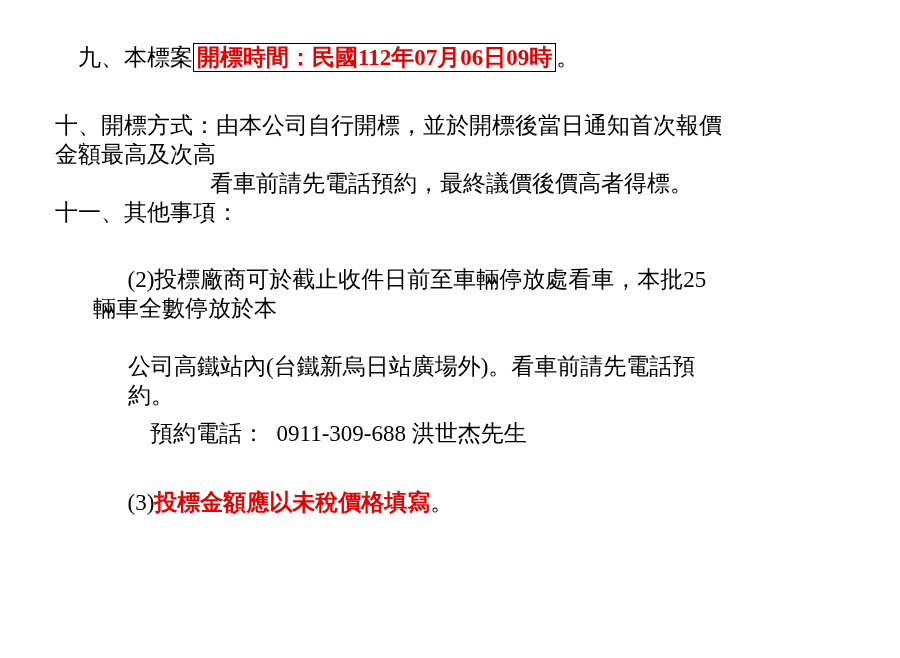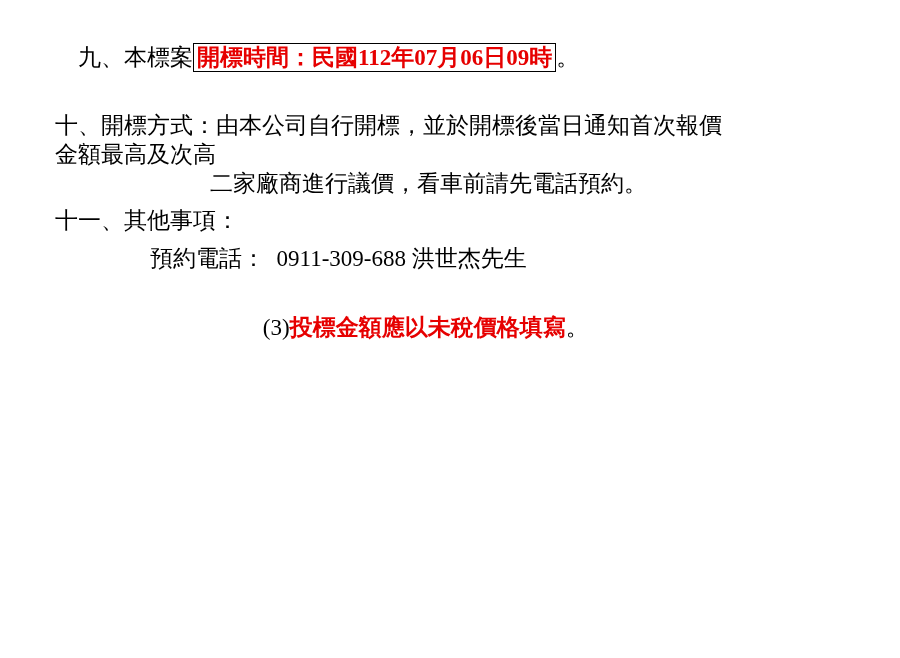--- a/index.html
+++ b/index.html
@@ -19,24 +19,24 @@
     font-size: 23px;
     color: #000000;
   }
   .line {
     line-height: 29px;
     white-space: pre-wrap;
   }
   
   .sec9            { margin-top: 0; }
   .sec10           { margin-top: 10px; }
-  .sec11-head      { margin-top: 8px; }
+  .sec11-head      { }
   .sub             { margin-left: 38px; }
   .sub-gap         { margin-top: 9px; }
-  .sub-gap-lg      { margin-top: 11px; text-align: center; }
+  .sub-gap-lg      { margin-top: 11px; }
   .cont            { margin-left: 35px; }
   .phone-line      { margin-left: 95px; margin-top: 9px; }
   .hang10          { margin-left: 155px; }
   
   .red-box {
     display: inline-block;
     border: 1px solid #000000;
     padding: 0 3px;
     color: #e60000;
     font-weight: bold;
@@ -52,26 +52,32 @@
 <body>
 
 <div class="doc">
 
   <div class="line sec9">
     <span>九、本標案</span><span class="red-box">開標時間：民國112年07月06日09時</span><span>。</span>
   </div>
 
   <div class="sec10">
     <div class="line">十、開標方式：由本公司自行開標，並於開標後當日通知首次報價金額最高及次高</div>
-    <div class="line hang10">二家廠商進行議價，看車前請先電話預約。</div>
+    <div class="line hang10">看車前請先電話預約，最終議價後價高者得標。</div>
   </div>
 
   <div class="line sec11-head">十一、其他事項：</div>
 
 
+  <div class="sub sub-gap">
+    <div class="line">
+      <span>(2)</span><span>投標廠商可於截止收件日前至車輛停放處看車，本批25輛車全數停放於本</span>
+    </div>
+    <div class="line cont">公司高鐵站內(台鐵新烏日站廣場外)。看車前請先電話預約。</div>
+  </div>
 
   <div class="line phone-line">預約電話：  0911-309-688 洪世杰先生</div>
 
   <div class="sub sub-gap-lg">
     <div class="line">
       <span>(3)</span><span class="red-bold">投標金額應以未稅價格填寫</span><span>。</span>
     </div>
   </div>
 
   <div class="sub sub-gap-lg">

